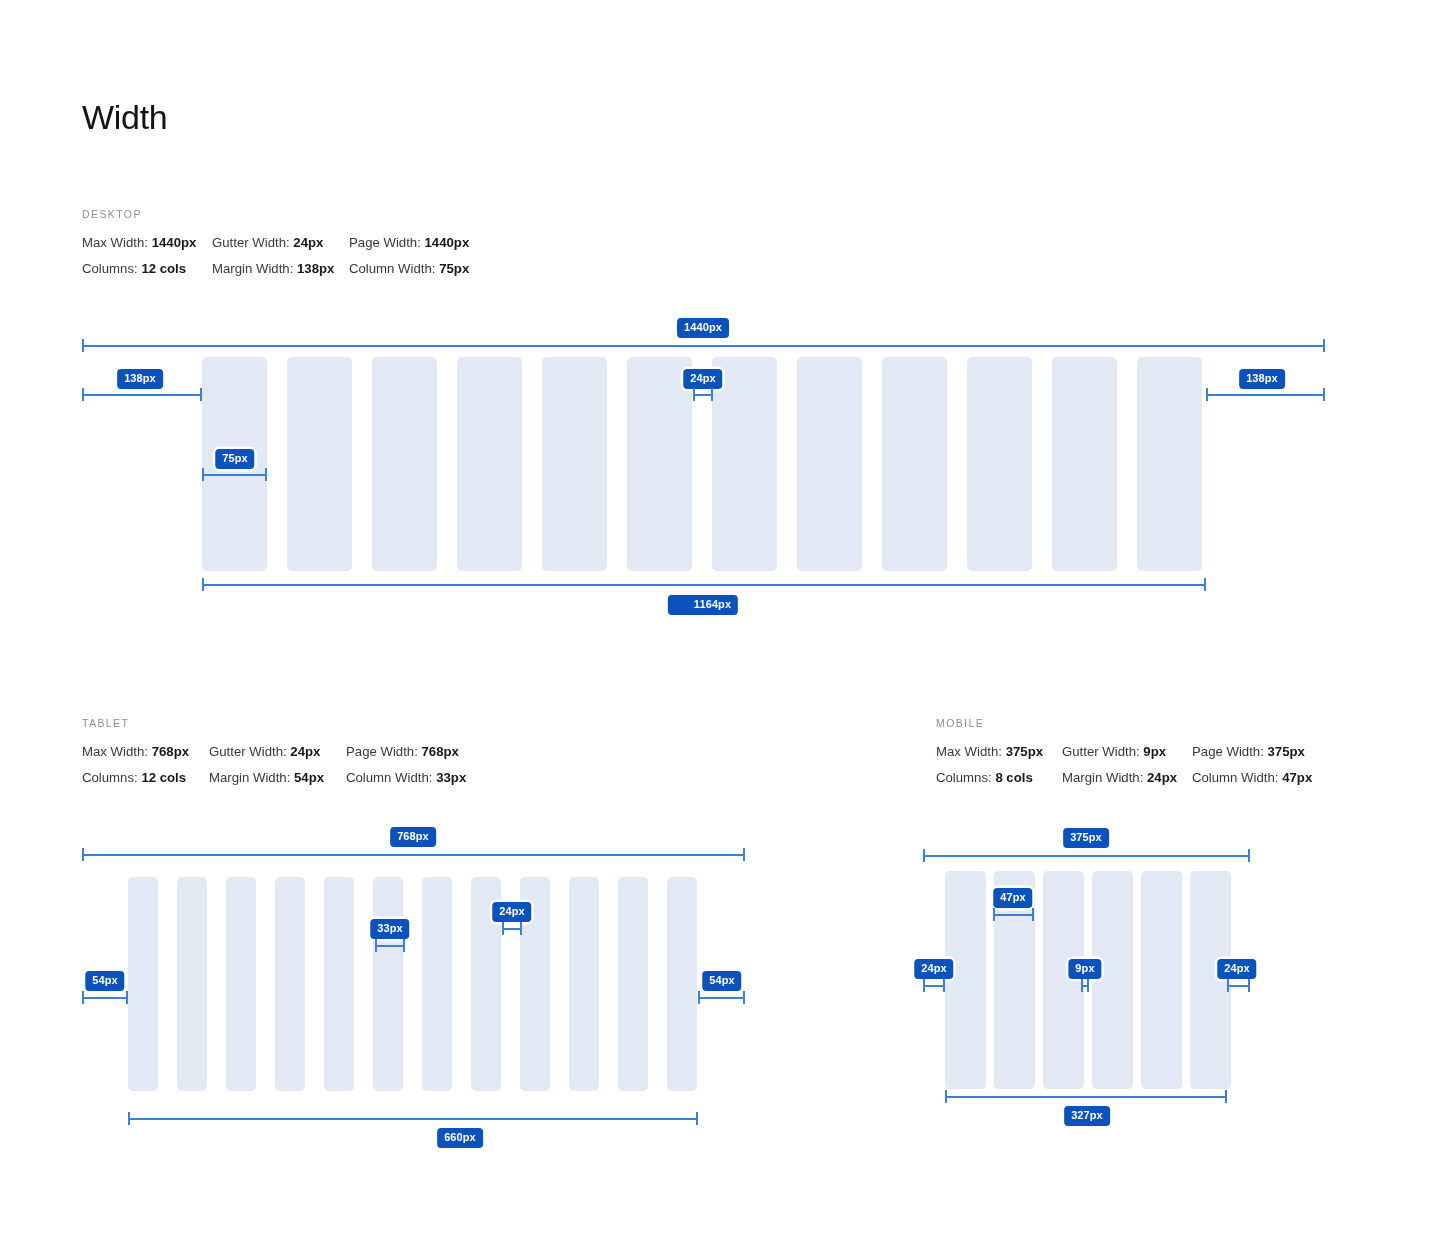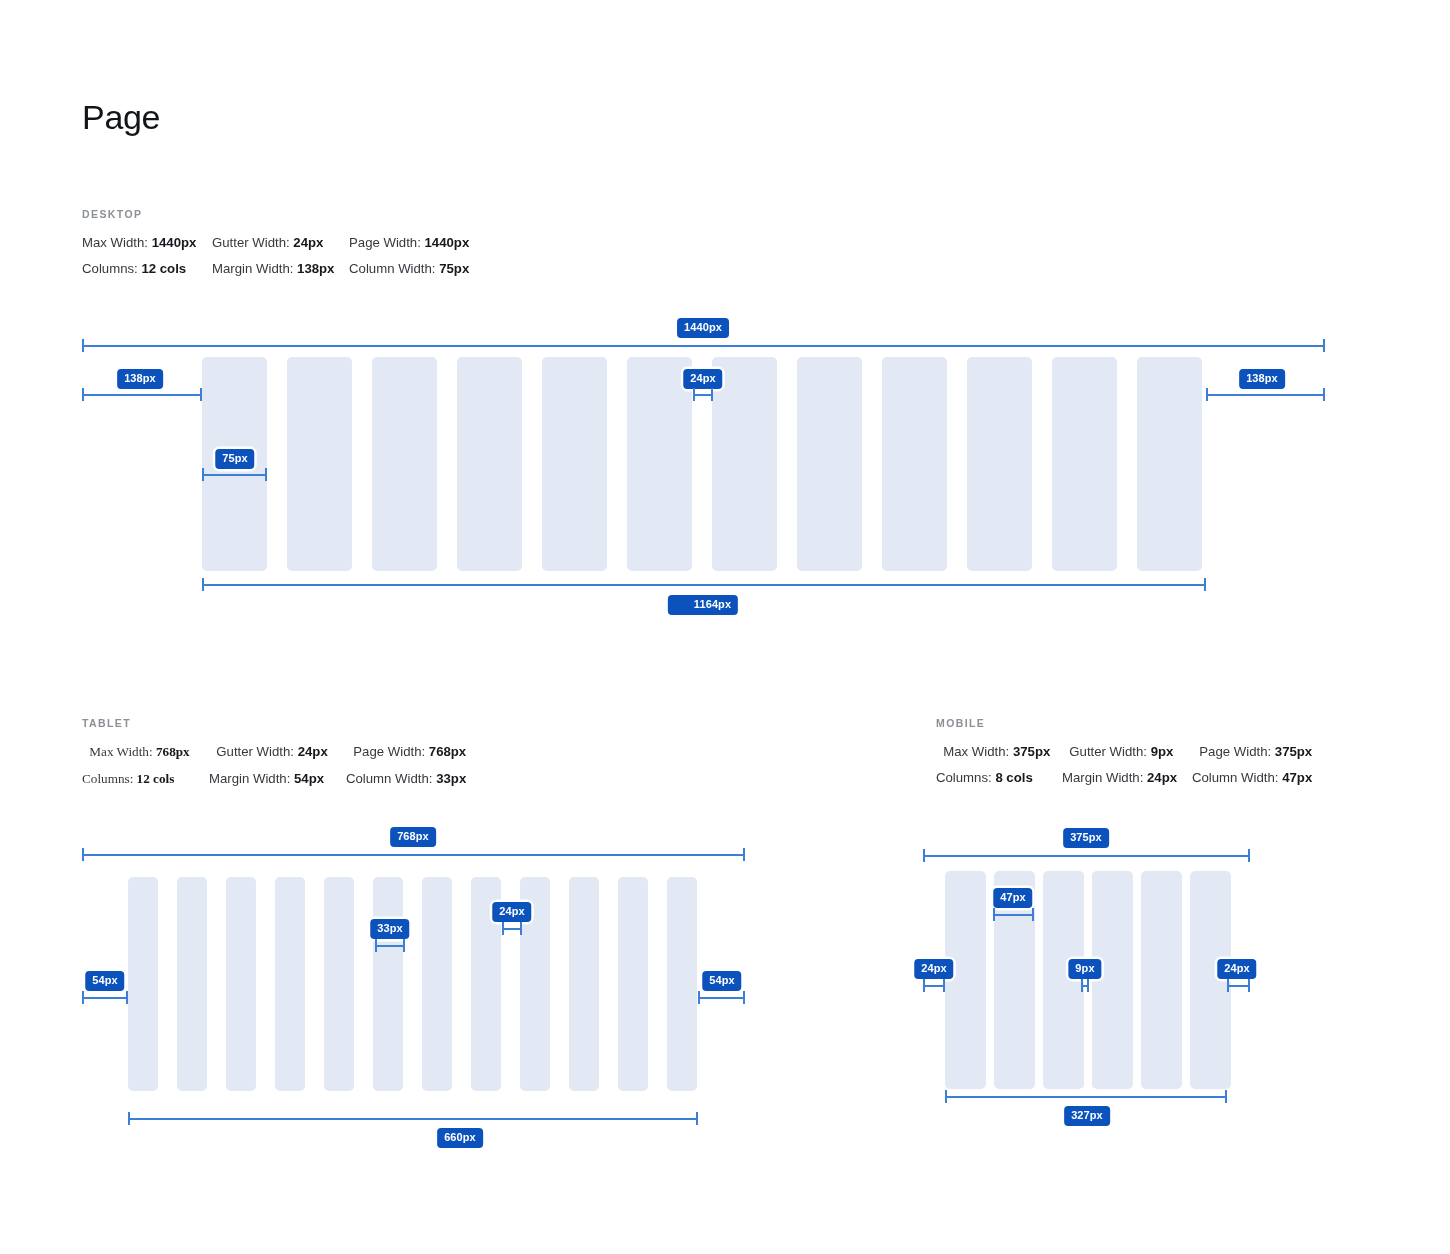--- a/index.html
+++ b/index.html
@@ -13,34 +13,34 @@
   }
 
   
   .page-title{
     position:absolute; left:82px; top:98px;
     font-size:34px; font-weight:400; letter-spacing:-0.3px; color:#111418;
   }
 
   
   .section-label{
-    font-size:10.5px; font-weight:700; letter-spacing:1.4px;
+    font-size:10.5px; font-weight:400; letter-spacing:1.4px;
     color:#8b9096; text-transform:uppercase;
   }
   .spec-grid{ margin-top:15px; }
-  .spec-row{ display:flex; margin-bottom:11px;justify-content:flex-end; }
+  .spec-row{ display:flex; margin-bottom:11px; }
   .spec-item{ font-size:13.2px; color:#35393e; white-space:nowrap; }
   .spec-item b{ font-weight:700; color:#16191d; }
 
   .specs-desktop{ position:absolute; left:82px; top:208px; }
   .specs-desktop .spec-item:nth-child(1){ width:130px; }
   .specs-desktop .spec-item:nth-child(2){ width:137px; }
 
   .specs-tablet{ position:absolute; left:82px; top:717px; }
-  .specs-tablet .spec-item:nth-child(1){ width:127px;font-family:Liberation Serif, serif; }
+  .specs-tablet .spec-item:nth-child(1){ width:127px; }
   .specs-tablet .spec-item:nth-child(2){ width:137px; }
 
   .specs-mobile{ position:absolute; left:936px; top:717px; }
   .specs-mobile .spec-item:nth-child(1){ width:126px; }
   .specs-mobile .spec-item:nth-child(2){ width:130px; }
 
   
   .diagram{ position:absolute; }
   #diagram-desktop{ left:0; top:0; width:1450px; height:700px; }
   #diagram-tablet { left:0; top:0; width:1450px; height:1254px; }
@@ -81,21 +81,21 @@
     padding:4px 7px 4.5px 7px;
     line-height:1;
     white-space:nowrap;
     transform:translateX(-50%);
     box-shadow:0 0 0 2.5px #ffffff;
   }
 </style>
 </head>
 <body>
 
-<div class="page-title">Page</div>
+<div class="page-title">Width</div>
 
 <div class="specs-desktop">
   <div class="section-label">DESKTOP</div>
   <div class="spec-grid">
     <div class="spec-row">
       <div class="spec-item"><span>Max Width:</span> <b>1440px</b></div>
       <div class="spec-item"><span>Gutter Width:</span> <b>24px</b></div>
       <div class="spec-item"><span>Page Width:</span> <b>1440px</b></div>
     </div>
     <div class="spec-row">

